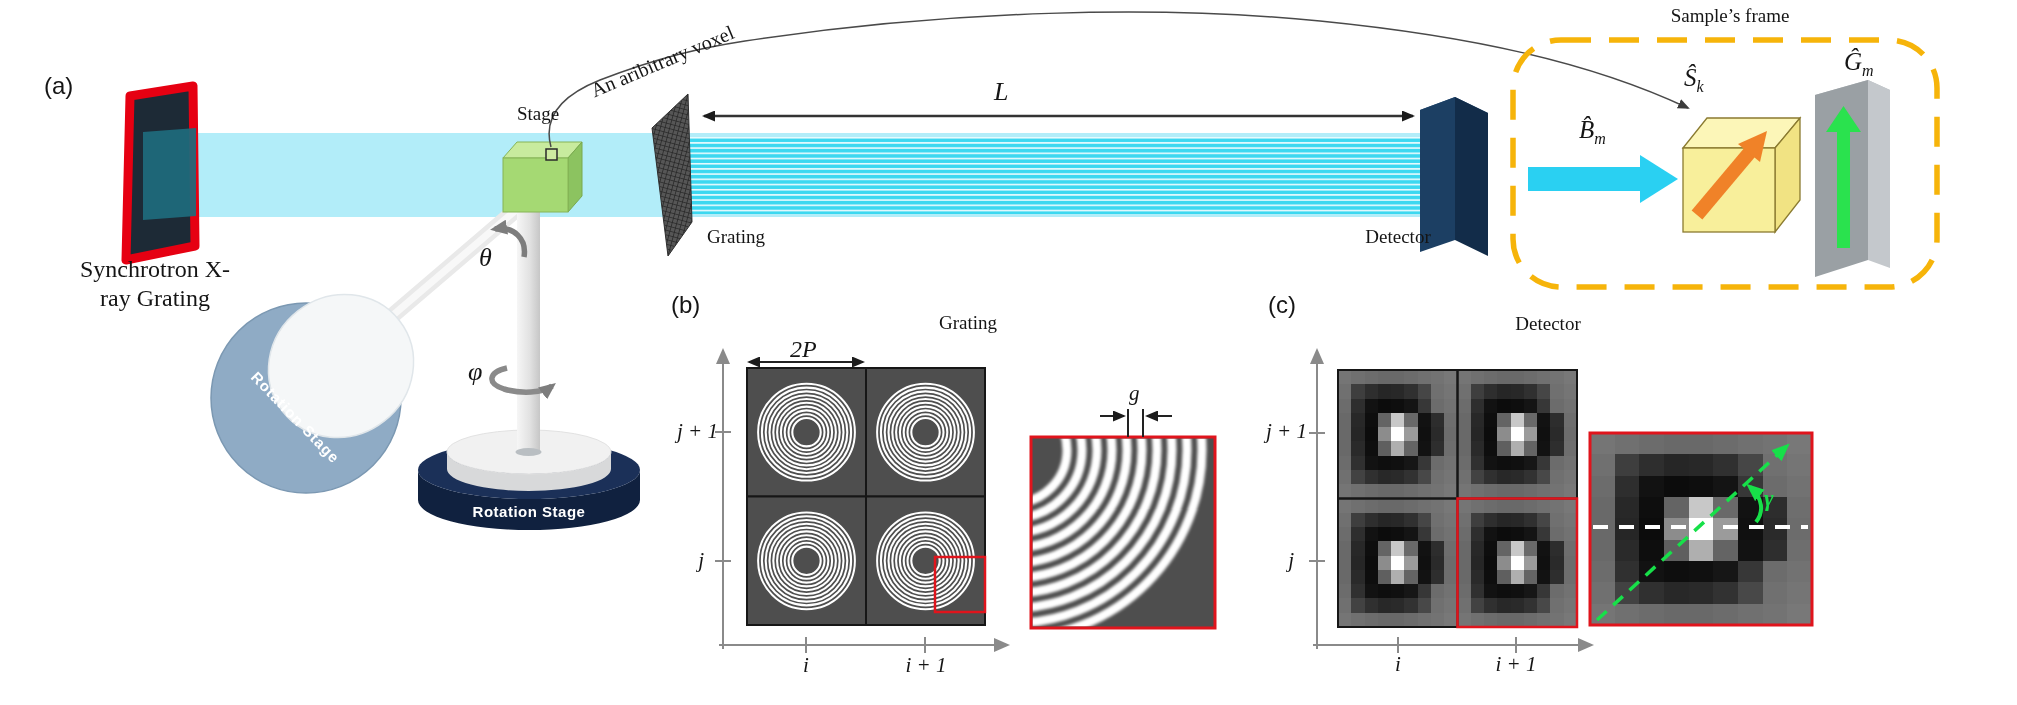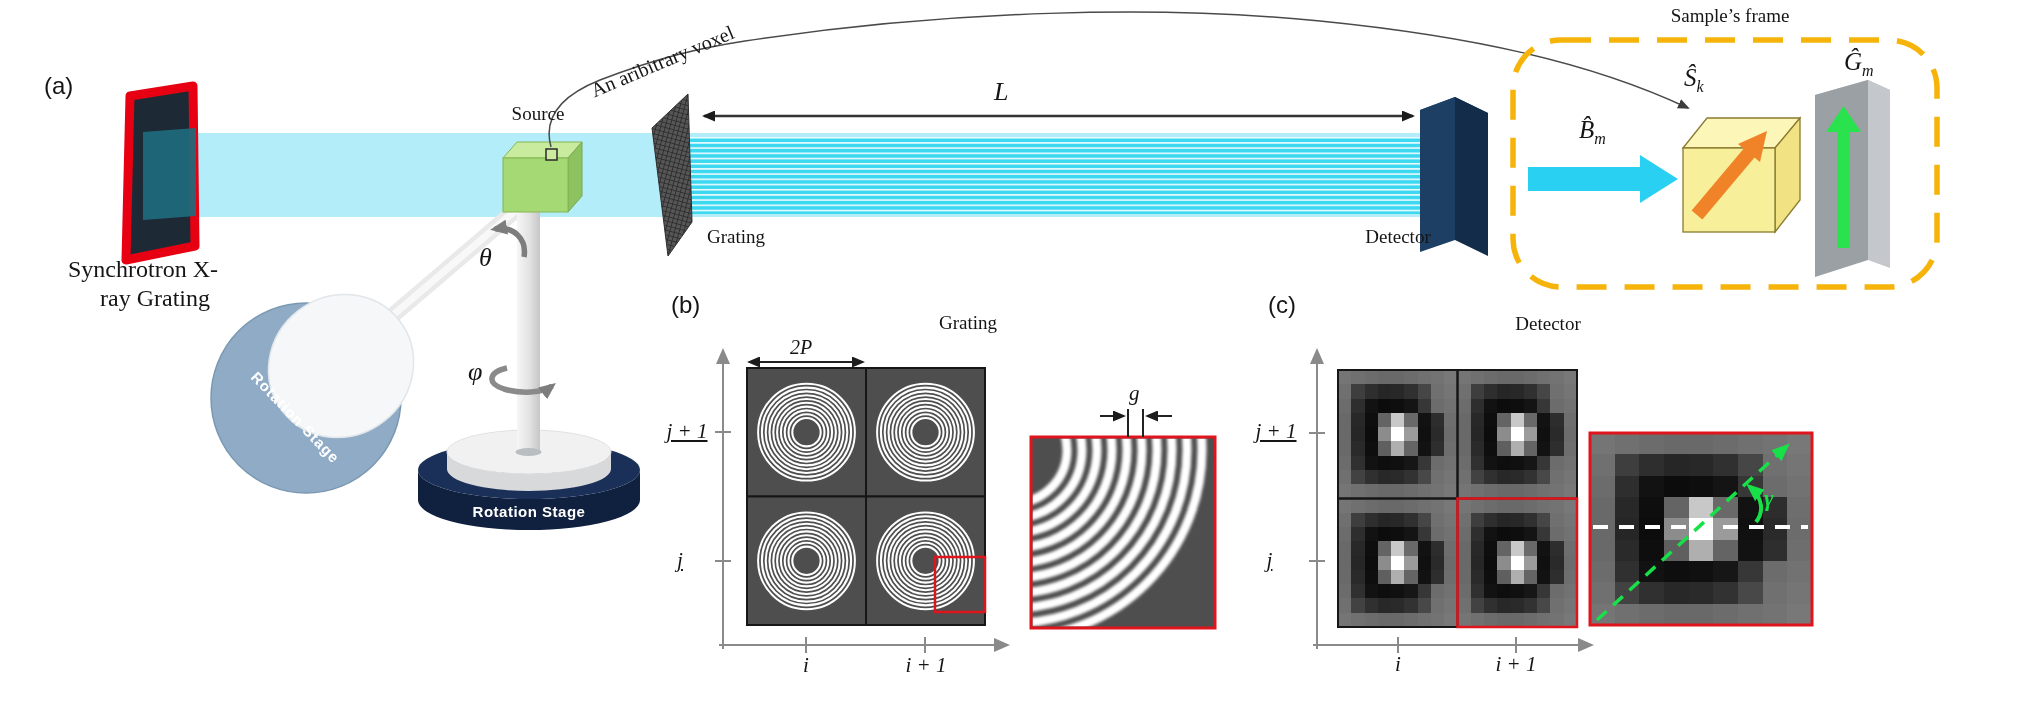--- a/index.html
+++ b/index.html
@@ -3,21 +3,21 @@
 <meta charset="utf-8">
 <style>
   html,body{margin:0;padding:0;background:#fff;}
   .stage{position:relative;width:2017px;height:705px;background:#fff;overflow:hidden;
          font-family:"Liberation Serif",serif;}
   .stage svg{position:absolute;left:0;top:0;}
   .lbl{position:absolute;color:#151515;white-space:nowrap;font-family:"Liberation Serif",serif;}
   .it{font-style:italic;}
   .sans{font-family:"Liberation Sans",sans-serif;}
   .ctr{text-align:center;}
-  .rgt{text-align:center;text-decoration:underline;}
+  .rgt{text-align:right;}
   .s23{font-size:19px;}
   .s24{font-size:24px;}
   .s21{font-size:21px;}
   .mlab{font-size:25px;}
   .mlab .sym{font-style:italic;}
   .mlab sub{font-size:16px;font-style:italic;}
   .stageTxt{font-family:"Liberation Sans",sans-serif;font-weight:bold;fill:#fff;}
   .gamma{color:#17e049;font-weight:bold;font-size:23px;}
 </style>
 </head>
@@ -659,38 +659,38 @@
     </g>
   </g>
 
   <g>
     <polygon points="130,96 193,86 195,246 126,260" fill="#1d2a36" stroke="#e60012" stroke-width="9" stroke-linejoin="round"></polygon>
     <polygon points="143,132 196,128 196,216 143,220" fill="#1e6b7d" opacity="0.92"></polygon>
   </g>
 </svg>
 
 <div class="lbl sans s24" style="left:44px;top:72px">(a)</div>
-<div class="lbl ctr s24" style="left:45px;top:256px;width:196px">Synchrotron X-</div>
+<div class="lbl ctr s24" style="left:57px;top:256px;width:196px">Synchrotron X-</div>
 <div class="lbl ctr s24" style="left:57px;top:285px;width:196px">ray Grating</div>
-<div class="lbl ctr s23" style="left:500px;top:103px;width:76px">Source</div>
+<div class="lbl ctr s23" style="left:500px;top:103px;width:76px">Stage</div>
 <div class="lbl" style="left:592px;top:80px;font-size:20px;transform:rotate(-23deg);transform-origin:left center">An aribitrary voxel</div>
 <div class="lbl it" style="left:479px;top:243px;font-size:26px">θ</div>
 <div class="lbl it" style="left:468px;top:357px;font-size:26px">φ</div>
 <div class="lbl ctr s23" style="left:694px;top:226px;width:84px">Grating</div>
 <div class="lbl it" style="left:994px;top:77px;font-size:26px">L</div>
 <div class="lbl ctr s23" style="left:1352px;top:226px;width:92px">Detector</div>
 
 <div class="lbl ctr s23" style="left:1627px;top:5px;width:206px">Sample’s frame</div>
 <div class="lbl mlab" style="left:1579px;top:116px"><span class="sym">B̂</span><sub>m</sub></div>
 <div class="lbl mlab" style="left:1684px;top:64px"><span class="sym">Ŝ</span><sub>k</sub></div>
 <div class="lbl mlab" style="left:1844px;top:48px"><span class="sym">Ĝ</span><sub>m</sub></div>
 
 <div class="lbl sans s24" style="left:671px;top:291px">(b)</div>
 <div class="lbl ctr s23" style="left:918px;top:312px;width:100px">Grating</div>
-<div class="lbl it" style="left:790px;top:336px;font-size:20px">2P</div>
+<div class="lbl it" style="left:790px;top:336px;font-size:24px">2P</div>
 <div class="lbl rgt it s21" style="left:656px;top:419px;width:62px">j + 1</div>
 <div class="lbl rgt it s21" style="left:656px;top:548px;width:48px">j</div>
 <div class="lbl ctr it s21" style="left:794px;top:653px;width:24px">i</div>
 <div class="lbl ctr it s21" style="left:896px;top:653px;width:60px">i + 1</div>
 <div class="lbl it s21" style="left:1129px;top:381px">g</div>
 
 <div class="lbl sans s24" style="left:1268px;top:291px">(c)</div>
 <div class="lbl ctr s23" style="left:1498px;top:313px;width:100px">Detector</div>
 <div class="lbl rgt it s21" style="left:1245px;top:419px;width:62px">j + 1</div>
 <div class="lbl rgt it s21" style="left:1245px;top:548px;width:49px">j</div>

